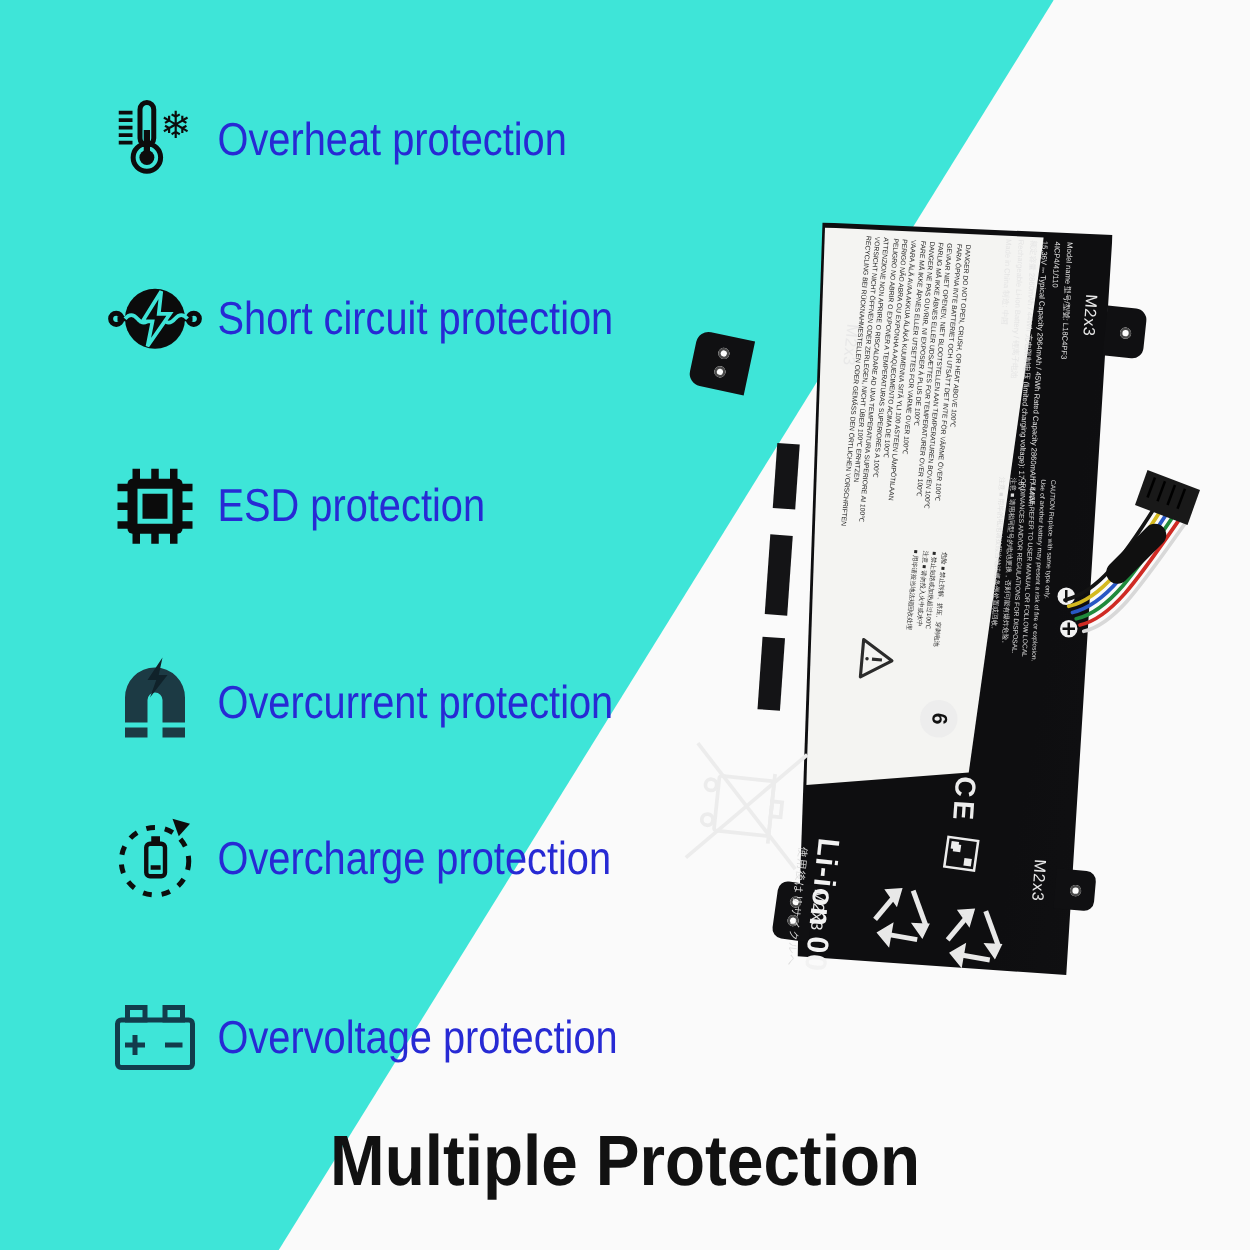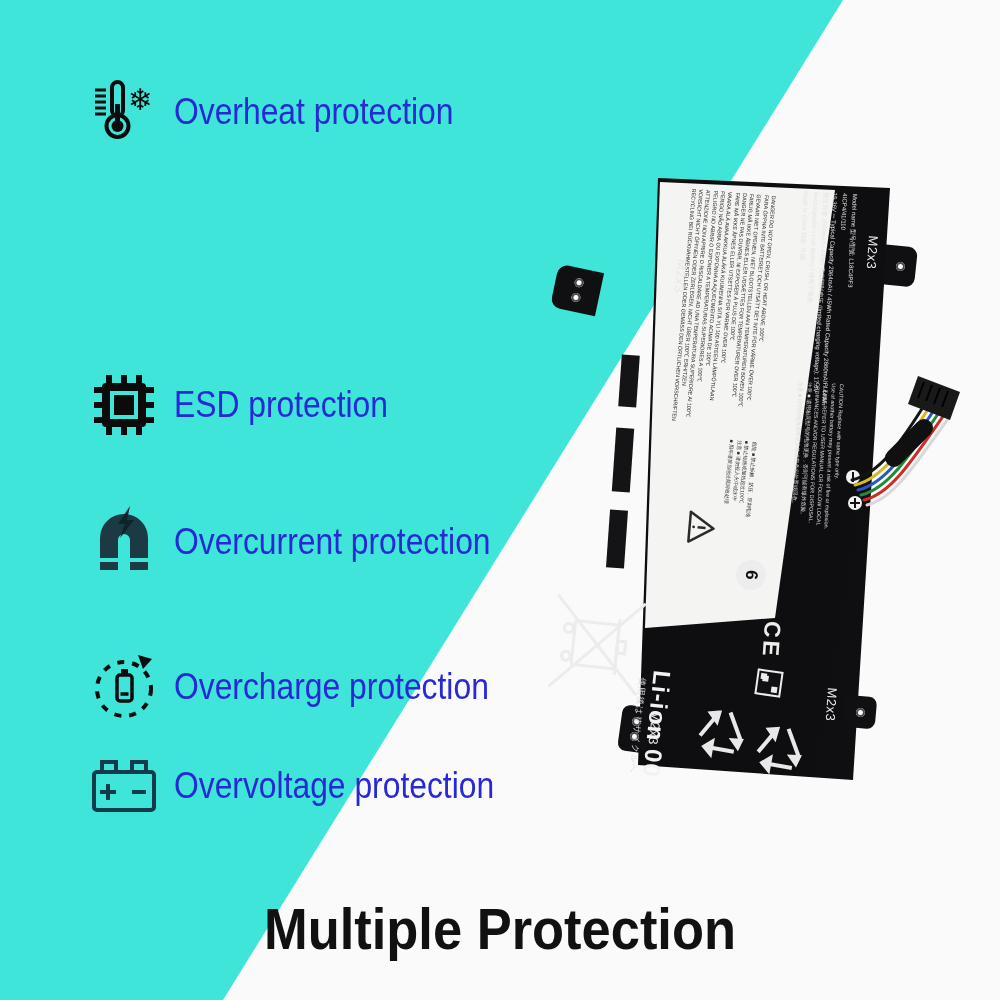--- a/index.html
+++ b/index.html
@@ -64,20 +64,36 @@
         <rect x="26" y="8" width="11" height="34" rx="5.5" fill="none" stroke="#0c0c0c" stroke-width="4"></rect>
         <circle cx="31.5" cy="52" r="11" fill="none" stroke="#0c0c0c" stroke-width="4"></circle>
         <circle cx="31.5" cy="52" r="6" fill="#0c0c0c"></circle>
         <rect x="29" y="30" width="5" height="18" fill="#0c0c0c"></rect>
         <text x="42" y="36" font-size="30" fill="#0c0c0c">❄</text>
       </svg>
     </span>
     <span class="flabel">Overheat protection</span>
   </div>
 
+  <div class="feature-row" style="top:217px;">
+    <span class="ficon">
+      <svg width="76" height="76" viewBox="0 0 76 76">
+        <g stroke="#0b0b0b" stroke-width="4" fill="none">
+          <line x1="8" y1="38" x2="20" y2="38"></line>
+            <line x1="56" y1="38" x2="68" y2="38"></line>
+          <circle cx="7" cy="38" r="4.5"></circle>
+            <circle cx="69" cy="38" r="4.5"></circle>
+        </g>
+        <circle cx="38" cy="38" r="24" fill="#0b0b0b"></circle>
+        <path d="M14 38 q5 -6 10 0 t10 0 t10 0 t10 0 t10 0" stroke="#3EE5D8" stroke-width="3" fill="none"></path>
+        <path d="M43 16 L28 40 h8 L32 60 L50 34 h-9 Z" fill="#0b0b0b" stroke="#3EE5D8" stroke-width="3"></path>
+      </svg>
+    </span>
+    <span class="flabel">Short circuit protection</span>
+  </div>
 
   <div class="feature-row" style="top:367px;">
     <span class="ficon">
       <svg width="76" height="76" viewBox="0 0 76 76">
         <g fill="#0b0b0b">
           <rect x="20" y="8" width="6" height="10"></rect>
             <rect x="35" y="8" width="6" height="10"></rect>
             <rect x="50" y="8" width="6" height="10"></rect>
           <rect x="20" y="58" width="6" height="10"></rect>
             <rect x="35" y="58" width="6" height="10"></rect>
@@ -89,21 +105,21 @@
             <rect x="58" y="35" width="10" height="6"></rect>
             <rect x="58" y="50" width="10" height="6"></rect>
           <rect x="16" y="16" width="44" height="44" rx="4"></rect>
         </g>
         <rect x="26" y="26" width="24" height="24" fill="none" stroke="#3EE5D8" stroke-width="4"></rect>
       </svg>
     </span>
     <span class="flabel">ESD protection</span>
   </div>
 
-  <div class="feature-row" style="top:504px;">
+  <div class="feature-row" style="top:524px;">
     <span class="ficon">
       <svg width="76" height="76" viewBox="0 0 76 76">
         <path d="M14 66 V34 a24 24 0 0 1 48 0 V66 H44 V36 a6 6 0 0 0 -12 0 V66 Z" fill="#1c3a44"></path>
         <rect x="13" y="54" width="20" height="4" fill="#3EE5D8"></rect>
         <rect x="43" y="54" width="20" height="4" fill="#3EE5D8"></rect>
         <path d="M44 2 L32 20 h7 L34 34 L48 16 h-7 Z" fill="#10222a"></path>
       </svg>
     </span>
     <span class="flabel">Overcurrent protection</span>
   </div>
@@ -114,21 +130,21 @@
         <circle cx="38" cy="40" r="27" fill="none" stroke="#0d0d0d" stroke-width="4" stroke-dasharray="7 8"></circle>
         <path d="M52 6 l14 4 -9 10 Z" fill="#0d0d0d"></path>
         <rect x="31" y="26" width="15" height="26" rx="3" fill="none" stroke="#0d0d0d" stroke-width="3.5"></rect>
         <rect x="35" y="20" width="7" height="5" fill="#0d0d0d"></rect>
         <line x1="34.5" y1="45" x2="42.5" y2="45" stroke="#0d0d0d" stroke-width="3.5"></line>
       </svg>
     </span>
     <span class="flabel">Overcharge protection</span>
   </div>
 
-  <div class="feature-row" style="top:748px;">
+  <div class="feature-row" style="top:792px;">
     <span class="ficon">
       <svg width="76" height="76" viewBox="0 0 76 76">
         <g stroke="#123c4c" stroke-width="4" fill="none">
           <rect x="8" y="24" width="60" height="38" rx="3"></rect>
           <rect x="16" y="14" width="14" height="10"></rect>
           <rect x="46" y="14" width="14" height="10"></rect>
           <line x1="14" y1="44" x2="30" y2="44"></line>
           <line x1="22" y1="36" x2="22" y2="52"></line>
           <line x1="46" y1="44" x2="60" y2="44"></line>
         </g>

